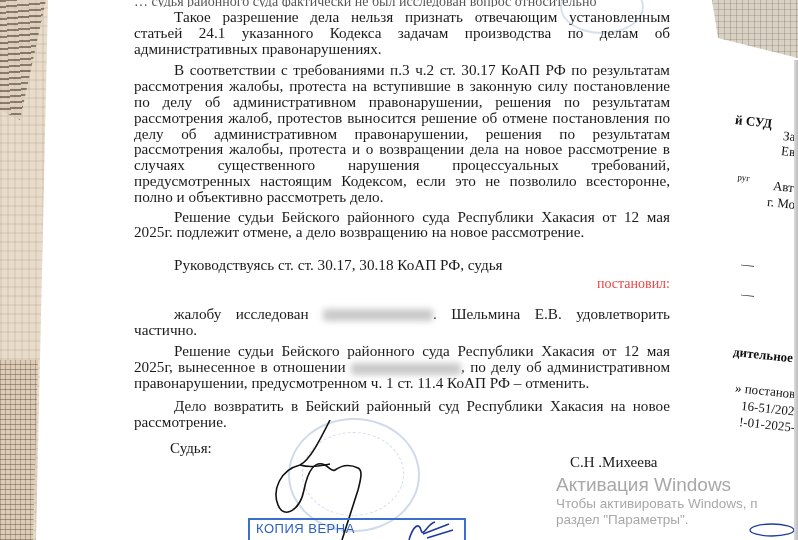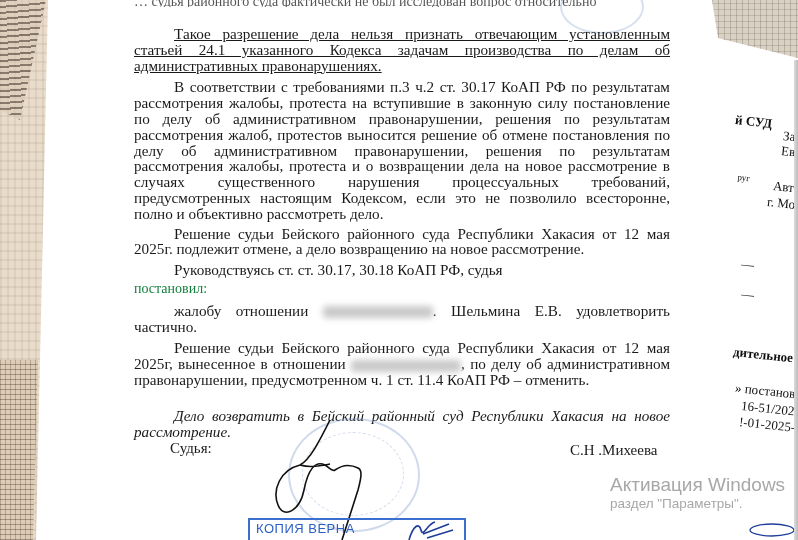--- a/index.html
+++ b/index.html
@@ -39,28 +39,28 @@
     .right-shadow {
       position: absolute; right: 0; top: 60px; width: 4px; height: 480px;
       background: linear-gradient(90deg, #ddd, #bbb);
     }
     .doc-text {
       position: absolute; left: 134px; top: -6px; width: 536px;
       font-size: 15.2px; line-height: 15.8px; color: #1a1a1a;
     }
     .p { text-align: justify; text-indent: 40px; margin: 0 0 2px 0; }
     .p.noindent { text-indent: 0; }
-    .center { text-align: left; text-indent: 0; color: #15803d; font-size: 14px; margin: 3px 0 6px 0; }
+    .center { text-align: right; text-indent: 0; color: #ef4444; font-size: 14px; margin: 3px 0 14px 0; }
     .redacted {
       display: inline-block; width: 110px; height: 12px; vertical-align: middle;
       background: #c9c9c9; filter: blur(3px); border-radius: 3px;
     }
     .sign-row { position: absolute; top: 440px; left: 170px; width: 500px; font-size: 15px; color: #1a1a1a; }
     .judge-label { position: absolute; left: 0; top: 0; font-family: Liberation Serif, serif; }
-    .judge-name { position: absolute; left: 400px; top: 2px; }
+    .judge-name { position: absolute; left: 400px; top: 14px; }
     .seal {
       position: absolute; left: 288px; top: 418px; width: 128px; height: 110px;
       border: 2px solid rgba(120,150,200,0.35); border-radius: 50%;
     }
     .seal-inner {
       position: absolute; left: 302px; top: 432px; width: 100px; height: 82px;
       border: 1px dashed rgba(120,150,200,0.35); border-radius: 50%;
     }
     .top-seal {
       position: absolute; left: 560px; top: -20px; width: 80px; height: 50px;
@@ -70,51 +70,51 @@
     .stamp {
       position: absolute; left: 248px; top: 518px; width: 218px; height: 26px;
       border: 2px solid #3a6fd0; color: #2a5fc6;
       font-family: "Liberation Sans", sans-serif; font-size: 13px;
       padding: 1px 0 0 6px; box-sizing: border-box; letter-spacing: 0.5px;
     }
     .stamp-sign { position: absolute; left: 405px; top: 520px; }
     .right-doc { position: absolute; left: 712px; top: 0; width: 86px; height: 540px; overflow: hidden; font-size: 13px; color: #111; }
     .rd { position: absolute; white-space: nowrap; transform: rotate(6deg); transform-origin: left top; }
     .watermark {
-      position: absolute; left: 610px; top: 474px; color: #a8a8a8;
+      position: absolute; left: 556px; top: 474px; color: #a8a8a8;
       font-family: "Liberation Sans", sans-serif; white-space: nowrap;
     }
     .wm-title { font-size: 19px; line-height: 22px; }
     .wm-sub { font-size: 13.5px; line-height: 16px; }
   </style>
 </head>
 <body>
 
 <div class="bg-left"></div>
 <div class="bg-left-dark"></div>
 <div class="bg-left-lower"></div>
 <div class="bg-top-right"></div>
 <div class="top-seal"></div>
 
 <div class="doc-text">
   <p class="p noindent" style="height:13px; overflow:hidden; color:#555; font-size:14px; margin-bottom:1px;">… судья районного суда фактически не был исследован вопрос относительно</p>
-  <p class="p" style="margin-top:19px;text-decoration:underline;">Такое разрешение дела нельзя признать отвечающим установленным статьей 24.1 указанного Кодекса задачам производства по делам об административных правонарушениях.</p>
+  <p class="p" style="margin-top:2px;">Такое разрешение дела нельзя признать отвечающим установленным статьей 24.1 указанного Кодекса задачам производства по делам об административных правонарушениях.</p>
   <p class="p" style="margin-top:6px;">В соответствии с требованиями п.3 ч.2 ст. 30.17 КоАП РФ по результатам рассмотрения жалобы, протеста на вступившие в законную силу постановление по делу об административном правонарушении, решения по результатам рассмотрения жалоб, протестов выносится решение об отмене постановления по делу об административном правонарушении, решения по результатам рассмотрения жалобы, протеста и о возвращении дела на новое рассмотрение в случаях существенного нарушения процессуальных требований, предусмотренных настоящим Кодексом, если это не позволило всесторонне, полно и объективно рассмотреть дело.</p>
   <p class="p" style="margin-top:4px;">Решение судьи Бейского районного суда Республики Хакасия от 12 мая 2025г. подлежит отмене, а дело возвращению на новое рассмотрение.</p>
-  <p class="p" style="margin-top:5px;">Руководствуясь ст. ст. 30.17, 30.18 КоАП РФ, судья</p>
+  <p class="p" style="margin-top:17px;">Руководствуясь ст. ст. 30.17, 30.18 КоАП РФ, судья</p>
   <p class="center">постановил:</p>
   <p class="p">
-    <span>жалобу отношении</span>
+    <span>жалобу исследован</span>
     <span class="redacted"></span><span>. Шельмина Е.В. удовлетворить частично.</span>
   </p>
   <p class="p" style="margin-top:6px;">
     <span>Решение судьи Бейского районного суда Республики Хакасия от 12 мая 2025г, вынесенное в отношении</span>
     <span class="redacted"></span><span>, по делу об административном правонарушении, предусмотренном ч. 1 ст. 11.4 КоАП РФ – отменить.</span>
   </p>
-  <p class="p" style="margin-top:20px;font-style:italic;">Дело возвратить в Бейский районный суд Республики Хакасия на новое рассмотрение.</p>
+  <p class="p" style="margin-top:7px;">Дело возвратить в Бейский районный суд Республики Хакасия на новое рассмотрение.</p>
 </div>
 
 <div class="seal"></div>
 <div class="seal-inner"></div>
 
 <div class="sign-row">
   <span class="judge-label">Судья:</span>
   <span class="judge-name">С.Н .Михеева</span>
 </div>
 
@@ -144,14 +144,15 @@
   <span class="rd" style="left:30px; top:398px;">16-51/2026</span>
   <span class="rd" style="left:28px; top:414px;">!-01-2025-0</span>
   <svg style="position:absolute; left:34px; top:520px;" width="50" height="18" viewBox="0 0 50 18">
     <ellipse cx="26" cy="10" rx="22" ry="6" fill="none" stroke="#1f3d9a" stroke-width="1.3"></ellipse>
   </svg>
 </div>
 <div class="right-shadow"></div>
 
 <div class="watermark">
   <div class="wm-title">Активация Windows</div>
+  <div class="wm-sub">Чтобы активировать Windows, п</div>
   <div class="wm-sub">раздел "Параметры".</div>
 </div>
 
 </body></html>

